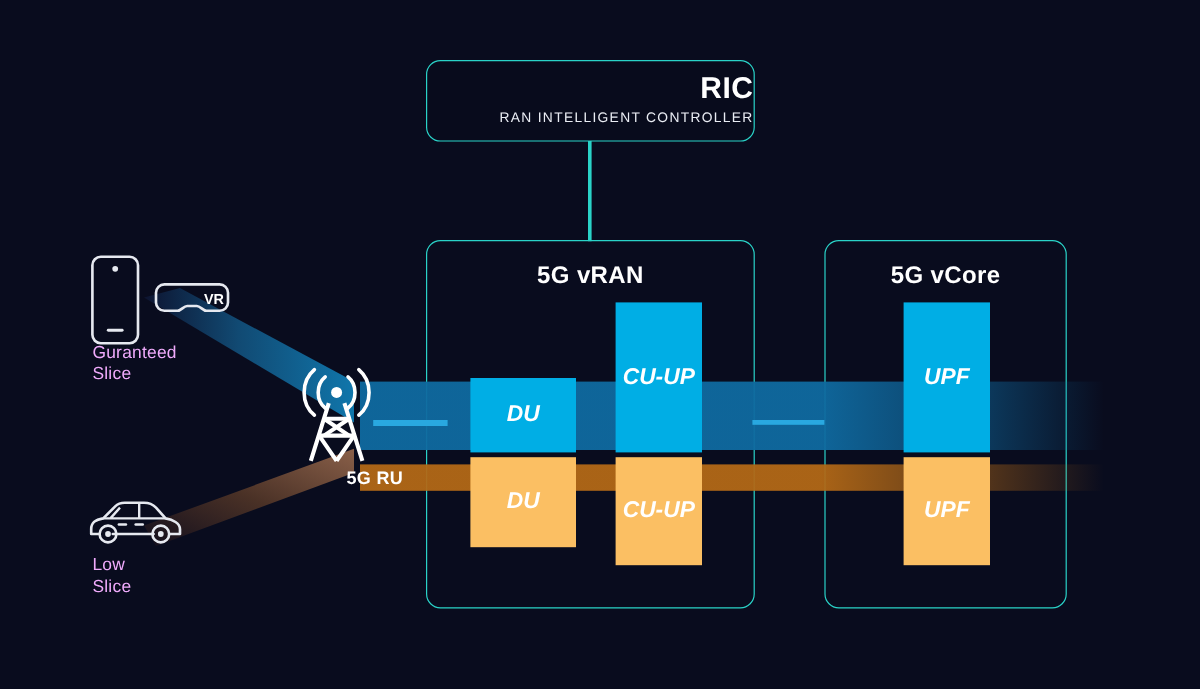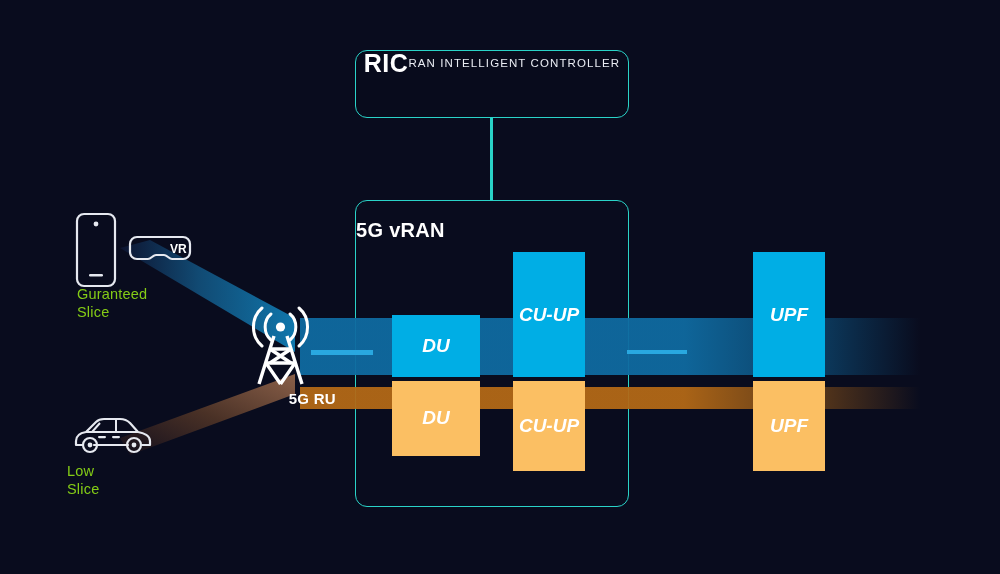--- a/index.html
+++ b/index.html
@@ -5,29 +5,29 @@
   html,body{margin:0;padding:0;background:#090c1e;}
   body{width:1000px;height:574px;overflow:hidden;
        font-family:"Liberation Sans", sans-serif;}
   #stage{position:relative;width:1000px;height:574px;background:#090c1e;overflow:hidden;}
 
   .abs{position:absolute;}
 
   
   #ric-box{left:355px;top:50px;width:272px;height:66px;
            border:1.6px solid #2ad3c8;border-radius:12px;background:#080b1c;
-           display:flex;flex-direction:row;align-items:flex-start;justify-content:center;}
+           display:flex;flex-direction:column;align-items:flex-end;justify-content:center;}
   #ric-title{color:#ffffff;font-size:25px;font-weight:bold;letter-spacing:.5px;line-height:1;}
   #ric-sub{color:#e9ecf3;font-size:11.5px;letter-spacing:1.1px;margin-top:7px;line-height:1;}
 
   
   .container-box{border:1.6px solid #2ad3c8;border-radius:12px;background:transparent;}
   #vran-box{left:355px;top:200px;width:272px;height:305px;}
   #vcore-box{left:687px;top:200px;width:200px;height:305px;}
-  .container-title{position:absolute;width:100%;text-align:left;top:18px;
+  .container-title{position:absolute;width:100%;text-align:center;top:18px;
                    color:#ffffff;font-size:20px;font-weight:bold;letter-spacing:.3px;}
 
   
   #ric-connector{left:489.5px;top:116px;width:3px;height:85px;background:#2ad3c8;}
   #mid-connector{left:627px;top:350px;width:60px;height:4px;background:#29a8e0;}
 
   
   #band-blue{left:300px;top:318px;width:620px;height:57px;
              background:linear-gradient(90deg,
                rgba(15,106,160,.95) 0%,
@@ -65,40 +65,43 @@
   
   #beam-blue{left:120px;top:240px;width:175px;height:120px;}
   #beam-brown{left:120px;top:360px;width:175px;height:95px;}
 
   
   #phone-icon{left:75px;top:212px;}
   #vr-icon{left:128px;top:228px;}
   #car-icon{left:72px;top:413px;}
   #ru-icon{left:243px;top:300px;}
 
-  .slice-label{color:#84cc16;font-size:14.5px;line-height:18px;letter-spacing:.2px;}
+  .slice-label{color:#f0abfc;font-size:14.5px;line-height:18px;letter-spacing:.2px;}
   #label-guaranteed{left:77px;top:285px;width:130px;}
-  #label-lowlatency{left:67px;top:462px;width:130px;}
+  #label-lowlatency{left:77px;top:462px;width:130px;}
   #label-ru{left:236px;top:390px;width:100px;text-align:right;
             color:#ffffff;font-size:15px;font-weight:bold;letter-spacing:.3px;}
 </style>
 </head>
 <body>
 
 <div id="stage">
 
   <div class="abs" id="ric-connector"></div>
 
   <div class="abs" id="ric-box">
     <div id="ric-title">RIC</div>
     <div id="ric-sub">RAN INTELLIGENT CONTROLLER</div>
   </div>
 
   <div class="abs container-box" id="vran-box">
     <div class="container-title">5G vRAN</div>
+  </div>
+  <div class="abs container-box" id="vcore-box">
+    <div class="container-title">5G vCore</div>
   </div>
 
   <div class="abs" id="band-blue"></div>
   <div class="abs" id="band-blue-stub"></div>
   <div class="abs" id="band-orange"></div>
   <div class="abs" id="mid-connector"></div>
 
   <div class="abs block blue-block" id="du-blue">
     <span class="lbl">DU</span>
   </div>

